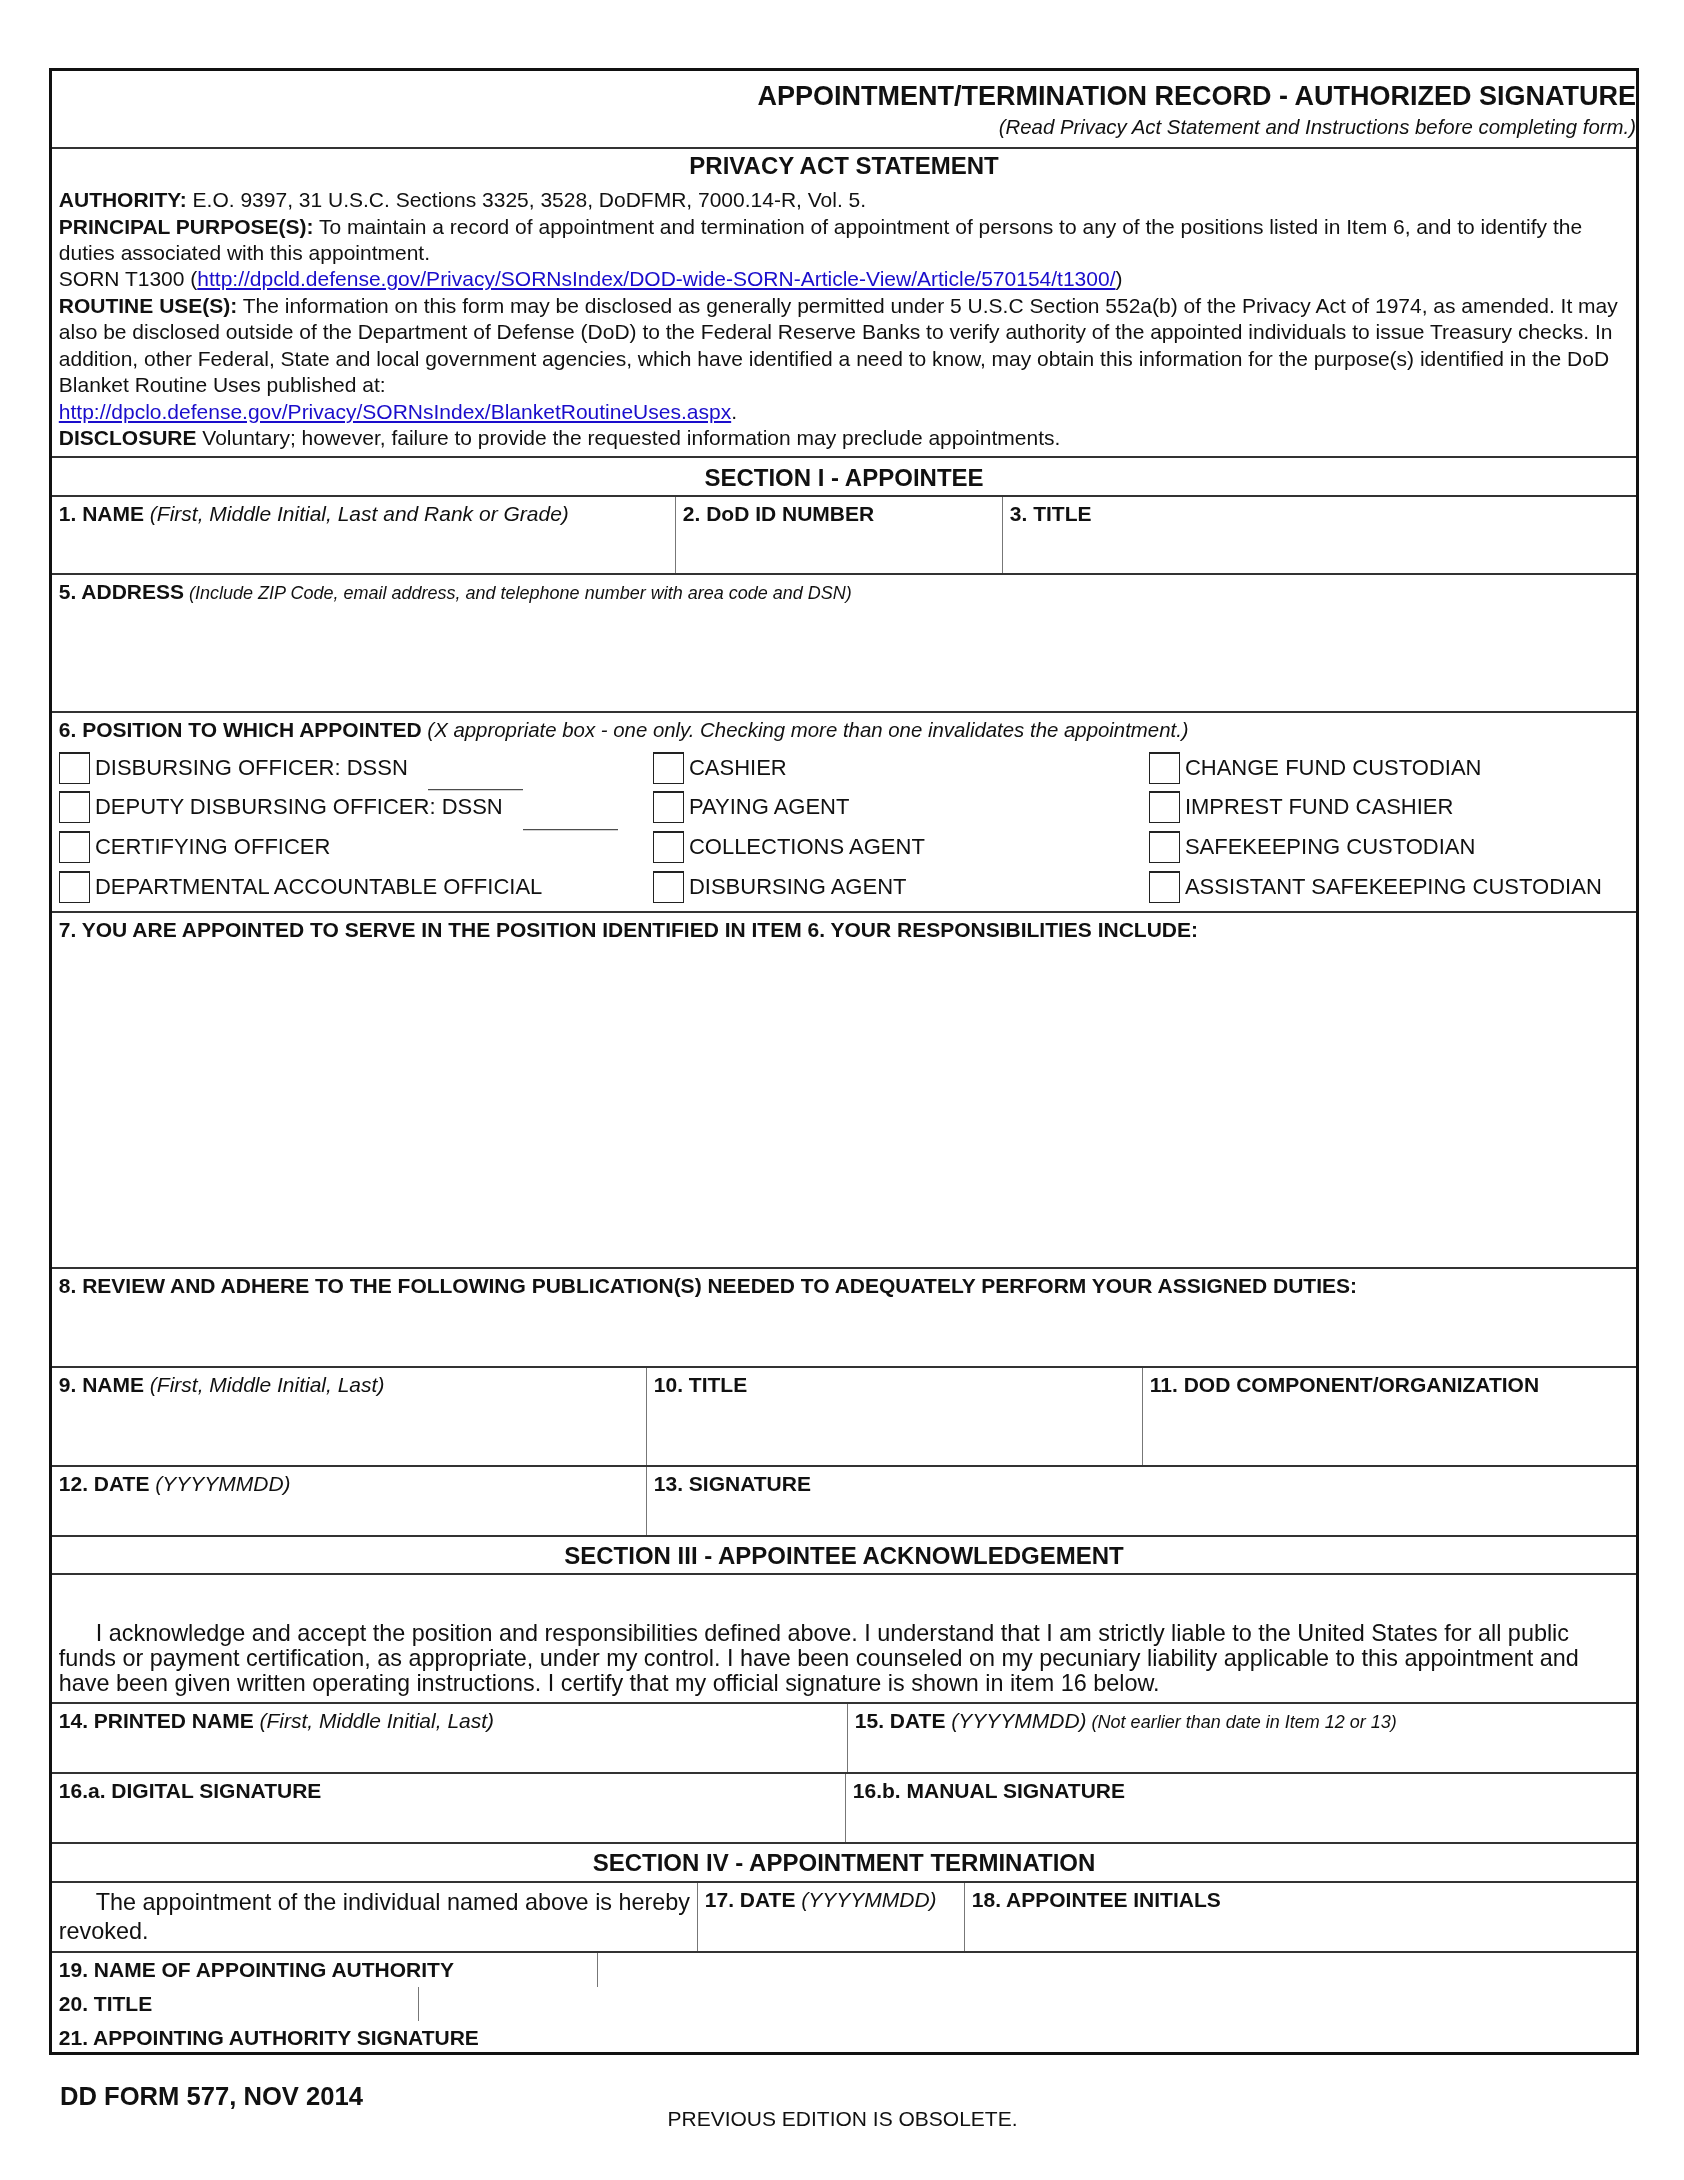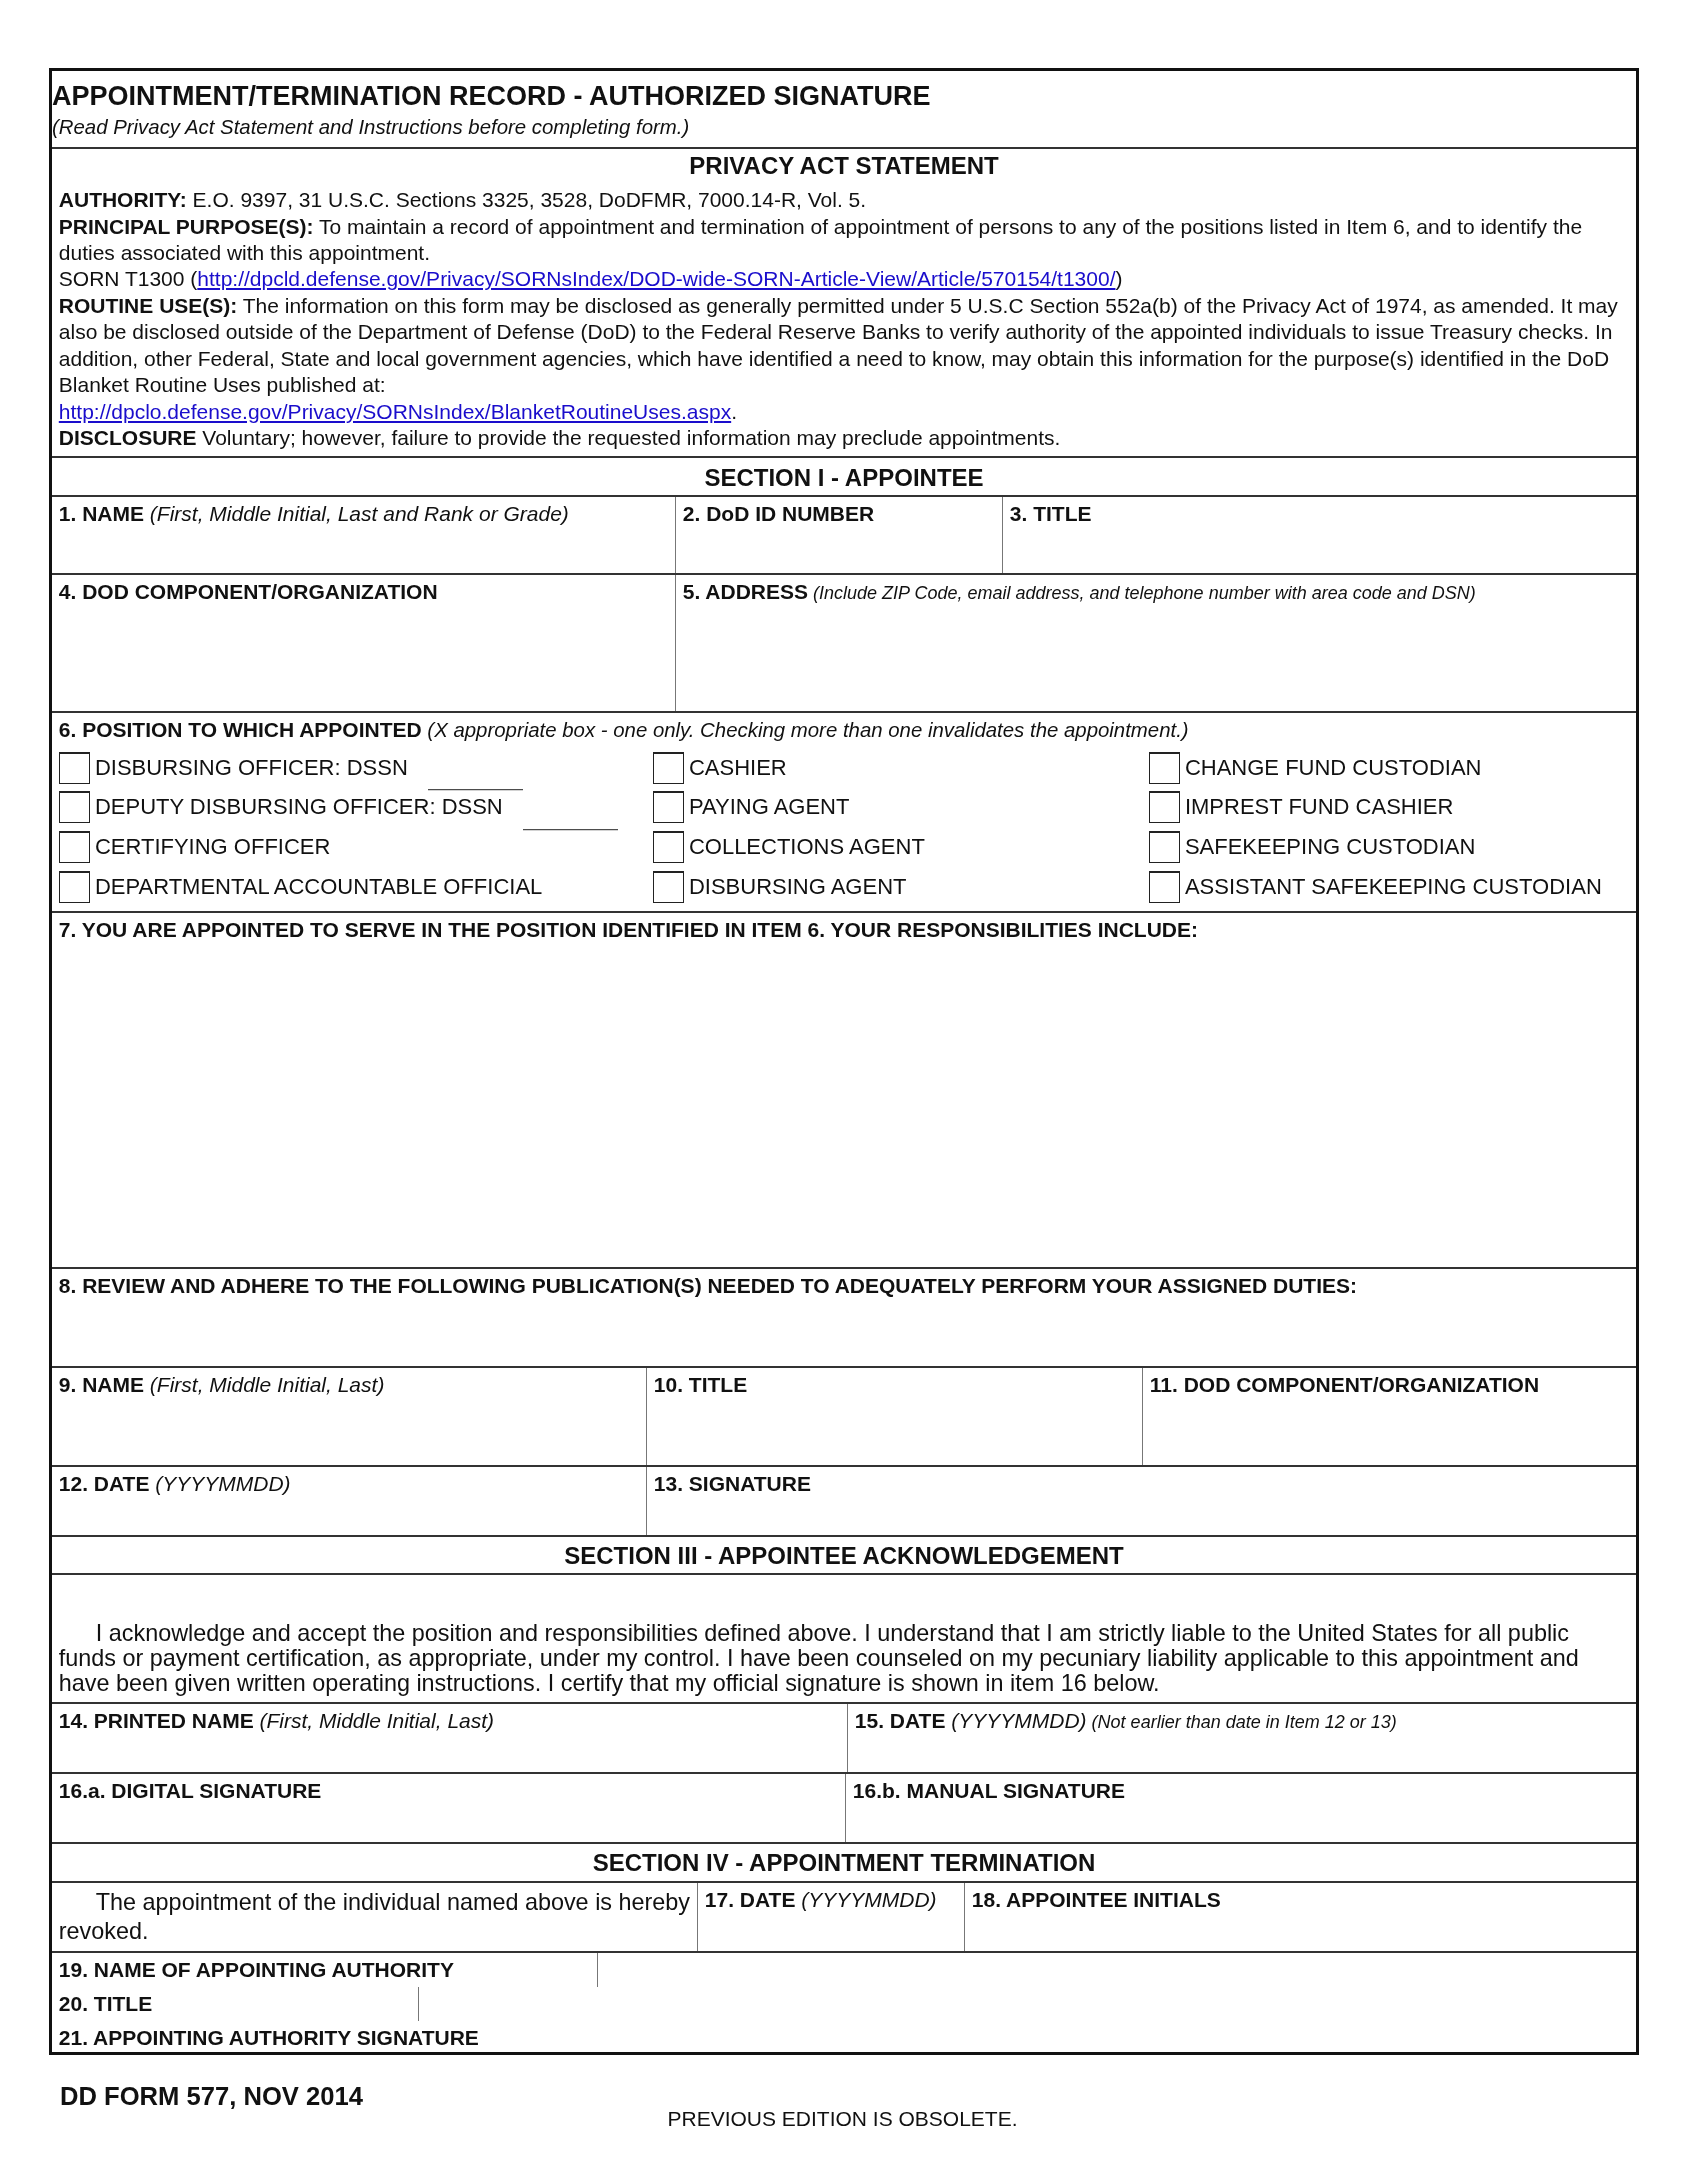--- a/index.html
+++ b/index.html
@@ -15,21 +15,21 @@
   .row:last-child { border-bottom: none; flex-direction: column; }
   .cell { box-sizing: border-box; padding: 5.1px 6.8px; border-right: 0.9px solid #777; position: relative; }
   .cell:last-child { border-right: none; }
   .lbl { font-size: 21px; font-weight: bold; }
   .lbl .hint { font-weight: normal; font-style: italic; }
   .lbl .hint-sm { font-weight: normal; font-style: italic; font-size: 18px; }
   .field-input {
     position: absolute; left: 6.8px; right: 6.8px; bottom: 5.1px; top: 37px;
     border: none; background: transparent; font-family: "Liberation Sans", sans-serif; font-size: 20.4px; outline: none;
   }
-  .title-block { text-align: left; padding: 10.2px 0 8.5px; }
+  .title-block { text-align: right; padding: 10.2px 0 8.5px; }
   .title { font-size: 27px; font-weight: bold; }
   .subtitle { font-size: 20.4px; font-style: italic; margin-top: 3.4px; }
   .section-head { width: 100%; text-align: center; font-size: 24px; font-weight: bold; padding: 5.1px 0 3.4px; }
   .privacy { padding: 3.4px 6.8px 5.1px; font-size: 21px; line-height: 26.4px; }
   .privacy b { font-weight: bold; }
   .privacy a { color: #1a0dcc; text-decoration: underline; }
   .positions { padding: 5.1px 6.8px 5.1px; width: 100%; border-radius: 7px; }
   .pos-grid { display: grid; grid-template-columns: 594px 496px 1fr; row-gap: 1.7px; margin-top: 6.8px; }
   .pos-item { display: flex; align-items: center; height: 38px; font-size: 22px; }
   .chk {
@@ -76,24 +76,20 @@
     <div class="cell" style="width:327px">
       <div class="lbl">2. DoD ID NUMBER</div>
       <input class="field-input" type="text" style="">
     </div>
     <div class="cell" style="flex:1">
       <div class="lbl">3. TITLE</div>
       <input class="field-input" type="text" style="">
     </div>
   </div>
   <div class="row" style="height:138px">
-    <div class="cell" style="width:624px">
-      <div class="lbl">4. DOD COMPONENT/ORGANIZATION</div>
-      <textarea class="field-input" style="resize: none;"></textarea>
-    </div>
     <div class="cell" style="flex:1">
       <div class="lbl"><span>5. ADDRESS</span><span class="hint-sm"> (Include ZIP Code, email address, and telephone number with area code and DSN)</span></div>
       <textarea class="field-input" style="resize: none;"></textarea>
     </div>
   </div>
   <div class="row">
     <div class="positions">
       <div class="lbl"><span>6. POSITION TO WHICH APPOINTED</span><span class="hint" style="font-size:20.4px"> (X appropriate box - one only. Checking more than one invalidates the appointment.)</span></div>
       <div class="pos-grid" id="pos-grid">
           <div class="pos-item">

